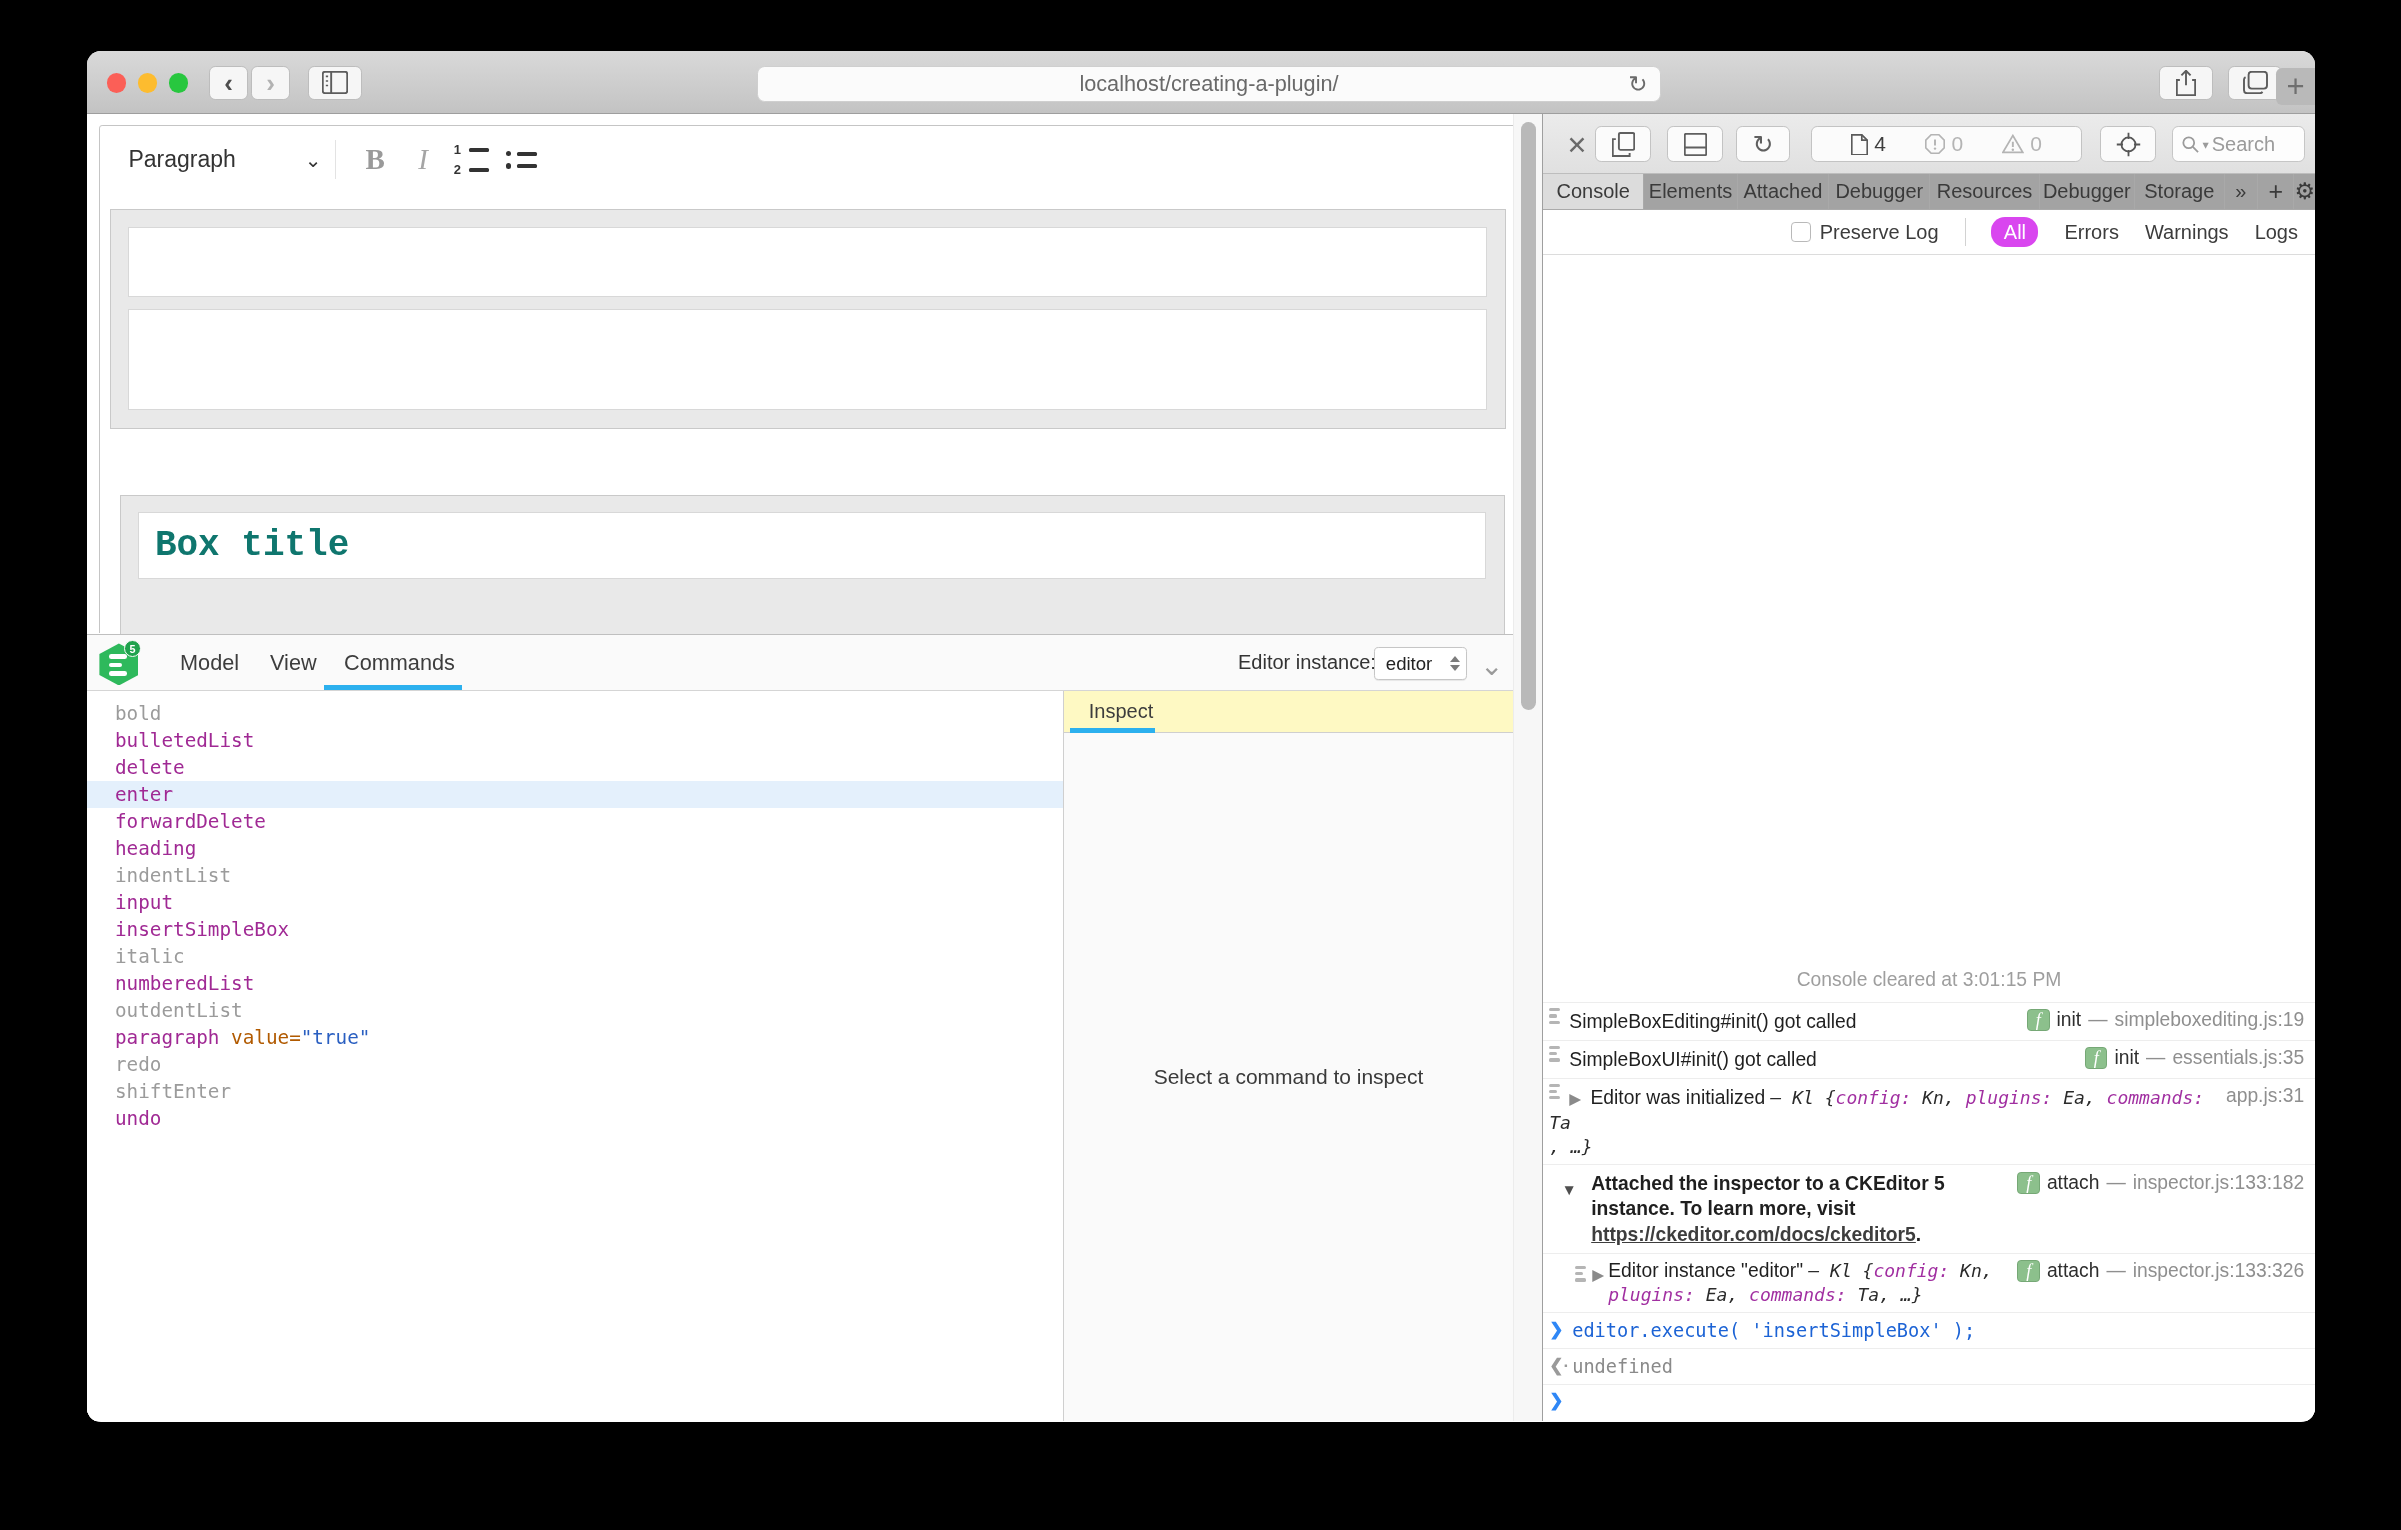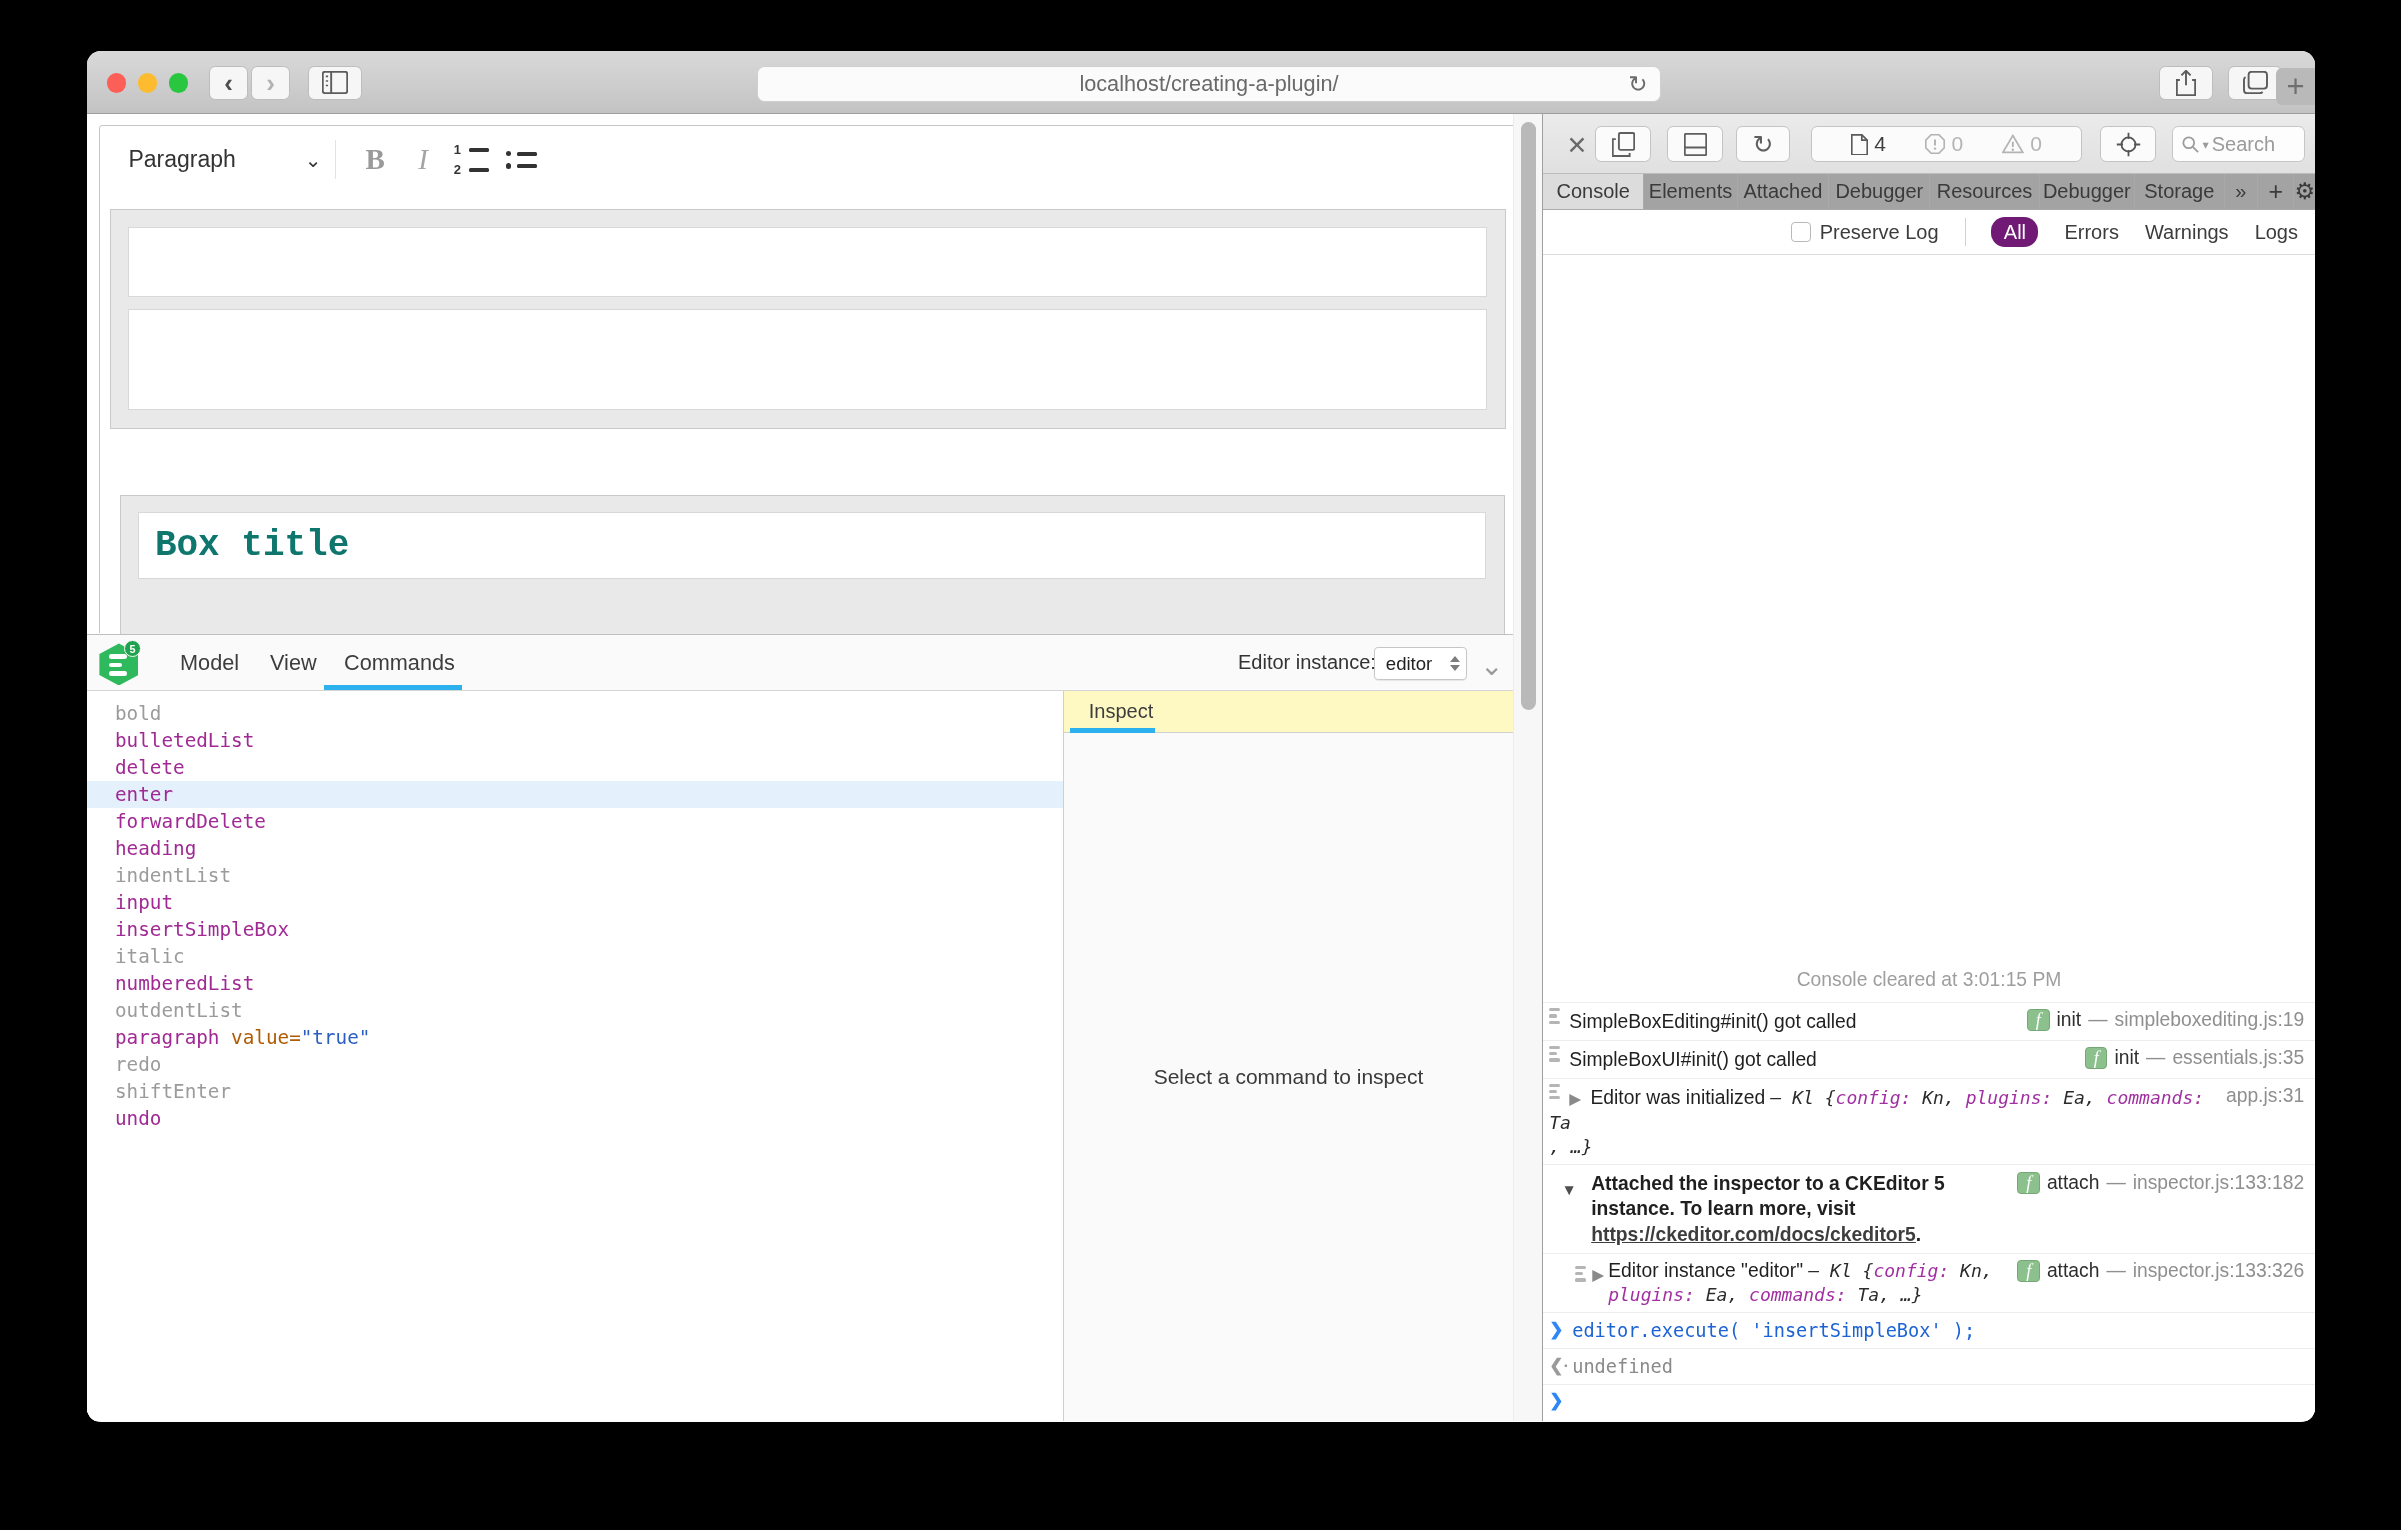--- a/index.html
+++ b/index.html
@@ -118,21 +118,21 @@
                border-radius:6.2px; display:flex; align-items:center; padding-left:7.7px; gap:3.1px; color:#9b9b9b; }
   .dt-search .ph { font-size:20px; color:#9b9b9b; }
   .dt-tabs { height:36px; background:#a3a3a3; border-bottom:0.8px solid #aaa; display:flex; flex:none; }
   .dt-tab { height:100%; display:flex; align-items:center; justify-content:center; font-size:20px; color:#3a3a3a;
             border-right:0.8px solid #a9a9a9; }
   .dt-tab.active { background:#dcdcdc; }
   .dt-filter { height:45px; background:#fff; border-bottom:0.8px solid #dcdcdc; display:flex; align-items:center;
                justify-content:flex-end; gap:26px; padding-right:17px; flex:none; font-size:20px; color:#3c3c3c; }
   .cbx { width:20px; height:20px; border:0.8px solid #b9b9b9; border-radius:3.9px; background:#fff; margin-right:-17px; }
   .fdivider { width:0.8px; height:28px; background:#d2d2d2; }
-  .pill { background:#701a75; color:#fff; border-radius:14px; padding:3.1px 12.4px; }
+  .pill { background:#d946ef; color:#fff; border-radius:14px; padding:3.1px 12.4px; }
 
   
   .console { flex:1; display:flex; flex-direction:column; overflow:hidden; background:#fff; }
   .cleared { margin-top:auto; text-align:center; color:#9e9e9e; font-size:19.3px; padding:7.7px 0 10.8px; }
   .crow { border-top:0.8px solid #ededed; position:relative; padding:5.4px 10.8px 5.4px 6.2px; display:flex; align-items:flex-start; }
   .row-left { flex:1; font-size:19.3px; color:#1f1f1f; line-height:24px; }
   .meta { flex:none; display:flex; align-items:center; gap:7px; margin-left:7.7px; line-height:24px; }
   .fbadge { width:22.4px; height:22.4px; background:#8cc08c; border:0.8px solid #76a876; border-radius:3.9px; color:#fff;
             font-family:"Liberation Serif", serif; font-style:italic; font-size:18px; display:flex; align-items:center;
             justify-content:center; }

